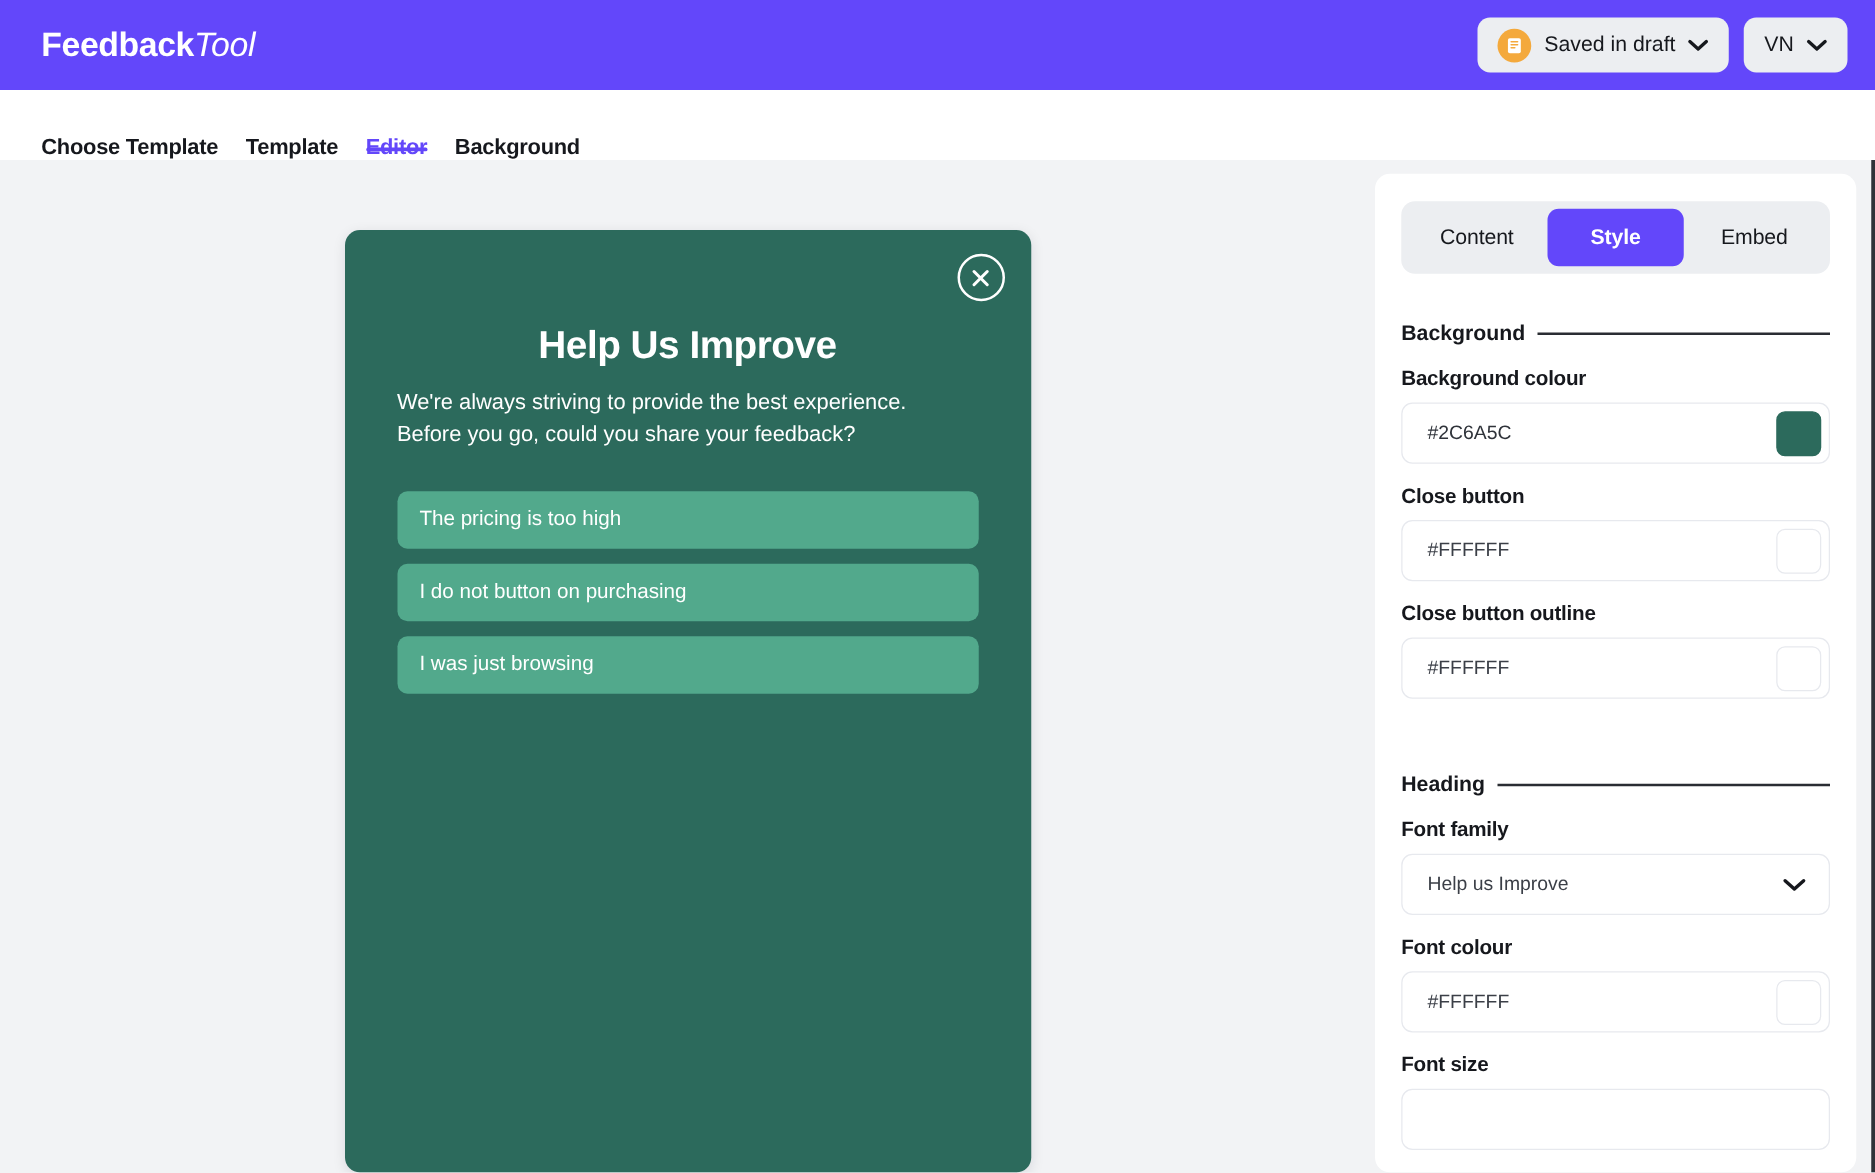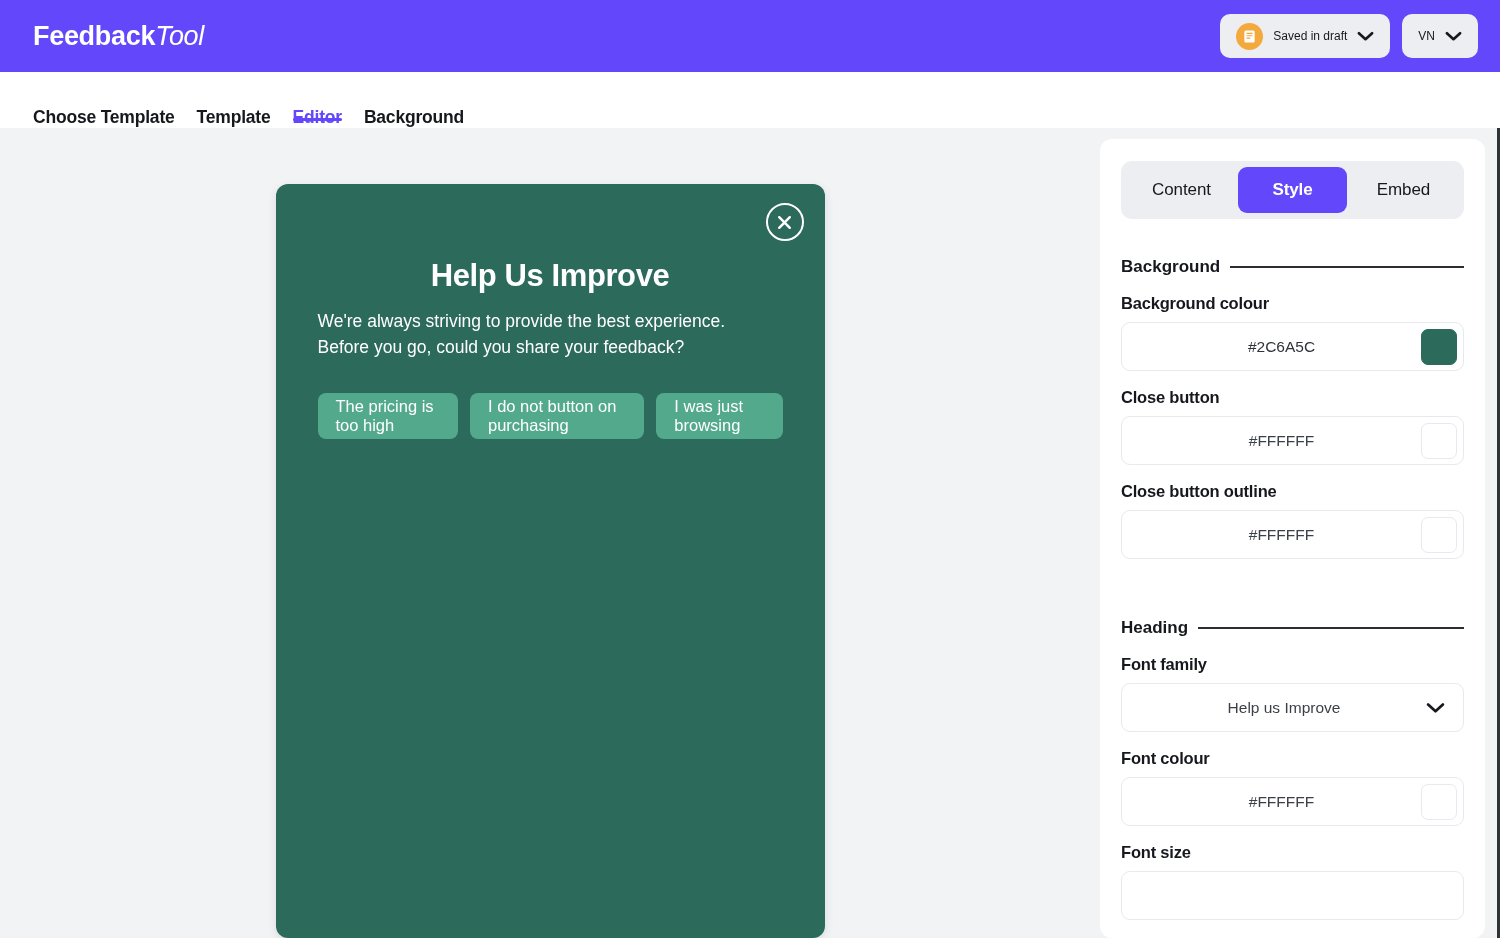--- a/index.html
+++ b/index.html
@@ -50,21 +50,21 @@
     display: flex;
     align-items: center;
     gap: 10px;
     padding: 0 16px;
     cursor: pointer;
     border: none;
     font-family: inherit;
   }
 
   .pill-label {
-    font-size: 12px;
+    font-size: 17px;
     color: #16181d;
     white-space: nowrap;
   }
 
   .draft-icon {
     width: 27px;
     height: 27px;
     border-radius: 50%;
     background: #f4a93c;
     display: flex;
@@ -171,21 +171,21 @@
     text-align: left;
     color: #ffffff;
     font-size: 17.5px;
     line-height: 1.48;
     font-weight: 400;
   }
 
   .modal-options {
     margin-top: 32px;
     display: flex;
-    flex-direction: row;
+    flex-direction: column;
     gap: 12px;
   }
 
   .modal-option {
     background: #52a98c;
     color: #ffffff;
     border: none;
     border-radius: 8px;
     height: 46px;
     display: flex;
@@ -269,21 +269,20 @@
     display: flex;
     align-items: center;
     padding: 0 6px 0 20px;
     background: #ffffff;
   }
 
   .control-value {
     flex: 1 1 auto;
     font-size: 15.5px;
     color: #3b3f47;
-    text-align: center;
   }
   .control-value.strong { color: #2f333a; }
 
   .swatch {
     width: 36px;
     height: 36px;
     border-radius: 7px;
     flex: 0 0 auto;
     border: 1.5px solid #e7e9ee;
   }

